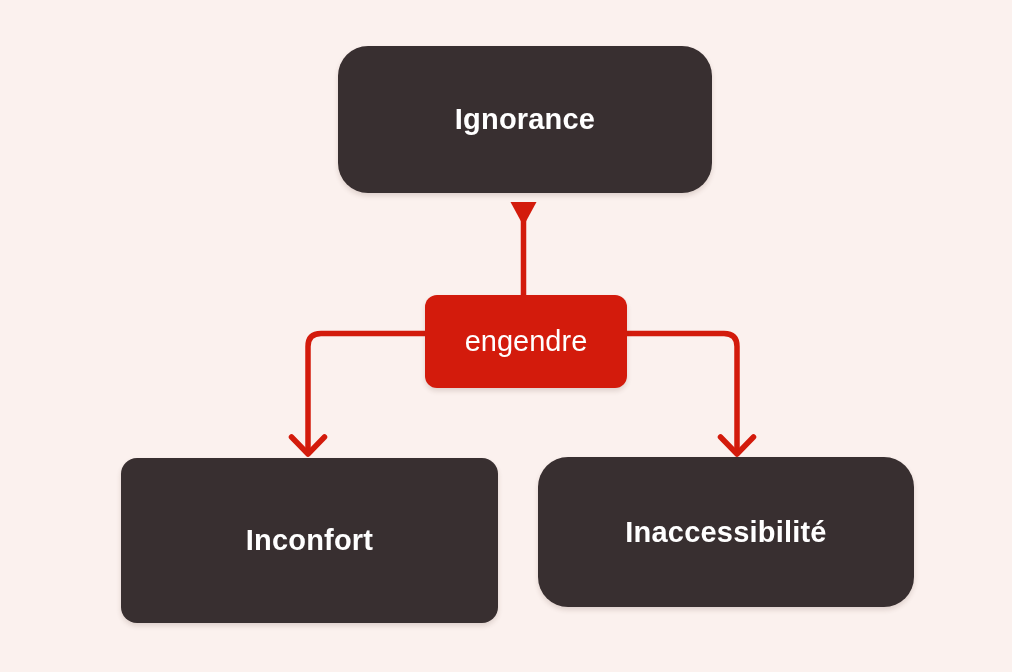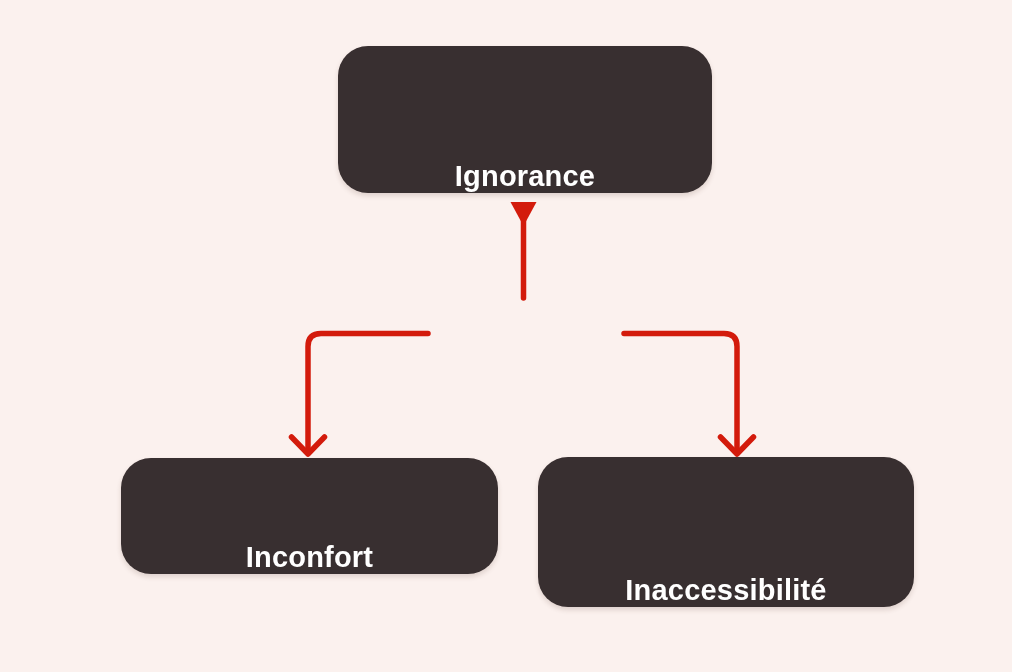--- a/index.html
+++ b/index.html
@@ -31,42 +31,42 @@
     stroke-linecap: round;
     stroke-linejoin: round;
   }
   .connector-head-fill {
     fill: var(--accent);
     stroke: none;
   }
   .node {
     position: absolute;
     display: flex;
-    align-items: flex-end;
+    align-items: center;
     justify-content: center;
     text-align: center;
     color: var(--label);
     box-shadow: 0 3px 5px rgba(80, 50, 40, 0.16);
   }
   .node-dark {
     background: var(--node-fill);
     border-radius: 30px;
     font-size: 29px;
     font-weight: 700;
     letter-spacing: 0.2px;
   }
   .node-accent {
     background: var(--accent);
     border-radius: 12px;
     font-size: 29px;
     font-weight: 500;
   }
   #node-cause        { left: 338px; top: 46px;  width: 374px; height: 147px; }
   #node-relation     { left: 425px; top: 295px; width: 202px; height: 93px;  }
-  #node-effect-left  { left: 121px; top: 458px; width: 377px; height: 116px; }
+  #node-effect-left  { left: 121px; top: 458px; width: 377px; height: 165px; border-radius: 16px; }
   #node-effect-right { left: 538px; top: 457px; width: 376px; height: 150px; }
 </style>
 </head>
 <body>
 
 <div class="canvas">
 
   <svg class="connectors" viewBox="0 0 1012 672" xmlns="http://www.w3.org/2000/svg">
 
     <g>
@@ -82,20 +82,23 @@
     <g>
       <path class="connector-line" d="M 624 333.5 L 724 333.5 Q 737 333.5 737 346.5 L 737 449"></path>
       <path class="connector-line" d="M 720.5 437 L 737 454 L 753.5 437"></path>
     </g>
   </svg>
 
   <div class="node node-dark" id="node-cause">
     <span>Ignorance</span>
   </div>
 
+  <div class="node node-accent" id="node-relation">
+    <span>engendre</span>
+  </div>
 
   <div class="node node-dark" id="node-effect-left">
     <span>Inconfort</span>
   </div>
 
   <div class="node node-dark" id="node-effect-right">
     <span>Inaccessibilité</span>
   </div>
 
 </div>

